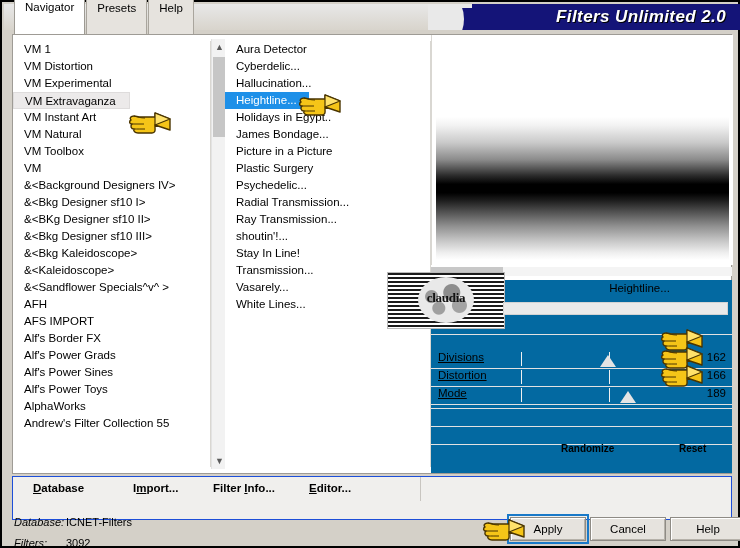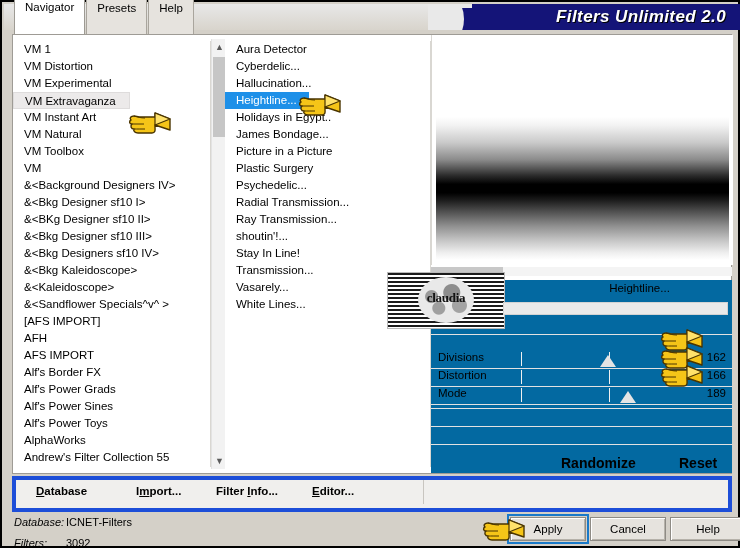--- a/index.html
+++ b/index.html
@@ -221,51 +221,51 @@
   }
   .sep-line{
     position:absolute;left:0;width:301px;height:1px;background:#e2e2e2;
   }
 
   .slider-row{
     position:absolute;left:0;width:301px;height:18px;
   }
   .slider-row .sname{
     position:absolute;left:7px;top:1px;
-    font-size:11.5px;color:#000;white-space:nowrap;
+    font-size:11.5px;color:#000;white-space:nowrap;text-decoration:underline;
   }
   .slider-row .sthumb{
     position:absolute;top:5px;width:0;height:0;
     border-left:8px solid transparent;
     border-right:8px solid transparent;
     border-bottom:12px solid #e4e4e4;
   }
   .slider-row .sval{
     position:absolute;right:6px;top:1px;
     font-size:11.5px;color:#000;text-align:right;width:32px;
   }
   .slider-row .tick{
     position:absolute;top:2px;width:1px;height:14px;background:#f0f0f0;
   }
 
   
   .rand-reset{
     position:absolute;left:418px;top:408px;width:301px;height:28px;
   }
   .linkbtn{
-    position:absolute;top:12px;
-    font-size:14px;font-weight:bold;color:#000;
+    position:absolute;top:0;
+    font-size:10px;font-weight:bold;color:#000;
     cursor:default;white-space:nowrap;text-align:center;
   }
 
   
   .toolstrip{
-    position:absolute;left:10px;top:474px;width:720px;height:36px;
+    position:absolute;left:10px;top:474px;width:720px;height:44px;
     background:#f0efed;
-    border:4px solid #1d4ed8;
+    border:1px solid #1d4ed8;
     box-sizing:border-box;
   }
   .toolstrip .sepv{
     position:absolute;top:0;width:1px;height:24px;background:#c8c5c0;
   }
   .tbtn{
     position:absolute;top:5px;
     font-size:11.5px;font-weight:bold;color:#000;
     cursor:default;white-space:nowrap;
   }
@@ -326,25 +326,23 @@
           <div class="lrow">VM Experimental</div>
           <div class="lrow sel-gray">VM Extravaganza</div>
           <div class="lrow">VM Instant Art</div>
           <div class="lrow">VM Natural</div>
           <div class="lrow">VM Toolbox</div>
           <div class="lrow">VM</div>
           <div class="lrow">&amp;&lt;Background Designers IV&gt;</div>
           <div class="lrow">&amp;&lt;Bkg Designer sf10 I&gt;</div>
           <div class="lrow">&amp;&lt;BKg Designer sf10 II&gt;</div>
           <div class="lrow">&amp;&lt;Bkg Designer sf10 III&gt;</div>
-          <div class="lrow">&amp;&lt;Bkg Designers sf10 IV&gt;</div>
           <div class="lrow">&amp;&lt;Bkg Kaleidoscope&gt;</div>
           <div class="lrow">&amp;&lt;Kaleidoscope&gt;</div>
           <div class="lrow">&amp;&lt;Sandflower Specials^v^ &gt;</div>
-          <div class="lrow">[AFS IMPORT]</div>
           <div class="lrow">AFH</div>
           <div class="lrow">AFS IMPORT</div>
           <div class="lrow">Alf's Border FX</div>
           <div class="lrow">Alf's Power Grads</div>
           <div class="lrow">Alf's Power Sines</div>
           <div class="lrow">Alf's Power Toys</div>
           <div class="lrow">AlphaWorks</div>
           <div class="lrow">Andrew's Filter Collection 55</div>
         </div>
     </div>

